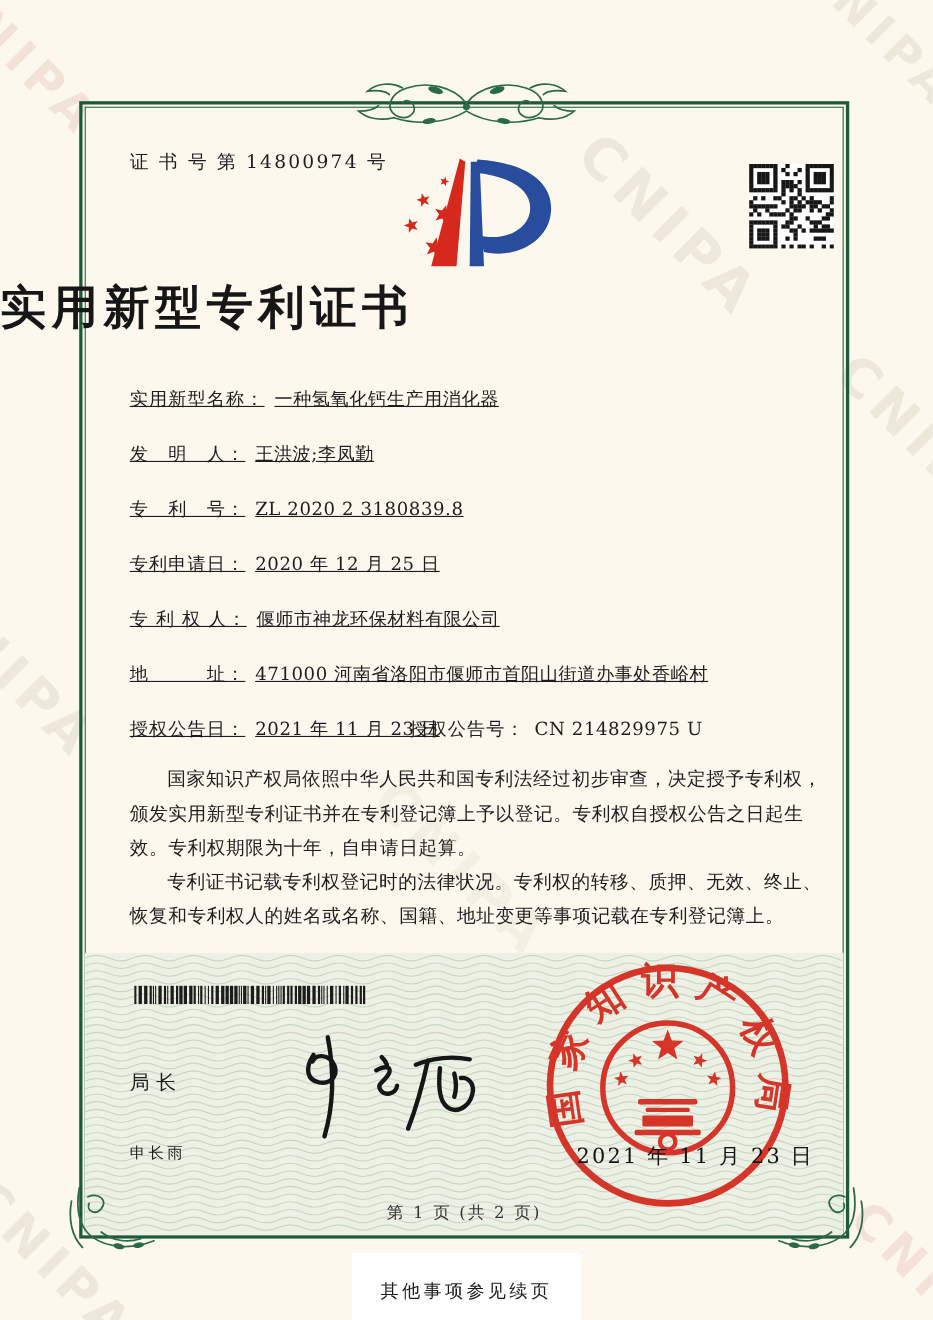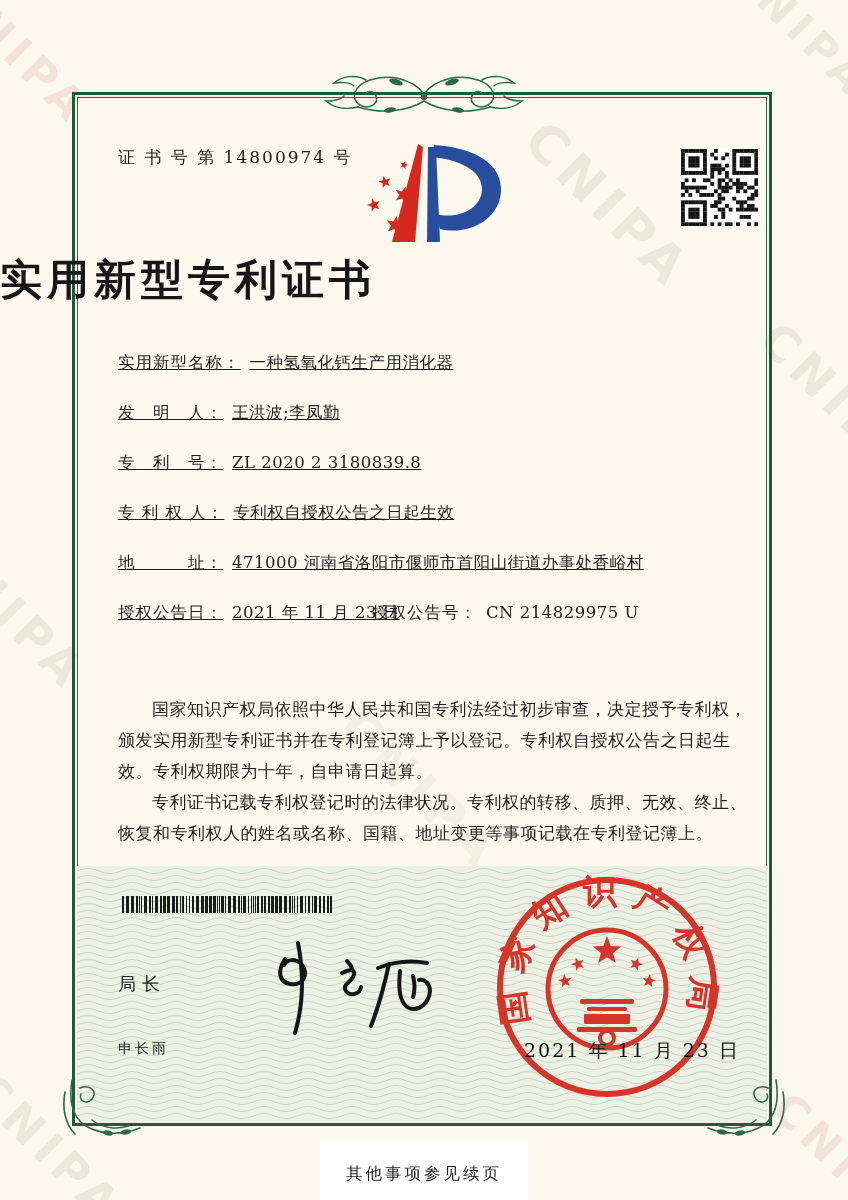--- a/index.html
+++ b/index.html
@@ -14,21 +14,21 @@
   
   .frame{position:absolute;left:72px;top:92px;width:700px;height:1034px;
          border:3px solid #1d5b38;box-sizing:border-box;z-index:1;}
   .frame::after{content:"";position:absolute;inset:2px;border:1px solid #2a6b45;}
   #guilloche{position:absolute;left:77px;top:866px;z-index:1;}
   .orn{position:absolute;z-index:2;}
   #ornTop{left:306px;top:70px;}
   #ornBL{left:58px;top:1078px;}
   #ornBR{left:700px;top:1078px;}
   
-  .cert-no{position:absolute;left:118px;top:146px;font-size:17px;letter-spacing:2px;z-index:2;}
+  .cert-no{position:absolute;left:118px;top:136px;font-size:17px;letter-spacing:2px;z-index:2;}
   #logo{position:absolute;left:338px;top:138px;z-index:2;}
   #qr{position:absolute;left:681px;top:149px;z-index:2;}
   .title{position:absolute;left:0;width:848px;top:252px;margin:0;text-align:left;
          font-size:42px;font-weight:bold;letter-spacing:5px;z-index:2;color:#161616;}
   .fields{position:absolute;left:118px;top:352px;width:620px;z-index:2;font-size:16.5px;}
   .frow{position:relative;height:50px;white-space:nowrap;text-decoration:underline;}
   .lbl{letter-spacing:1px;}
   .val{margin-left:9px;letter-spacing:.5px;}
   .g2{position:absolute;left:254px;top:0;}
   .paras{position:absolute;left:118px;top:694px;width:642px;z-index:2;
@@ -354,21 +354,24 @@
     <div class="frow">
       <span class="lbl">实用新型名称：</span><span class="val">一种氢氧化钙生产用消化器</span>
     </div>
     <div class="frow">
       <span class="lbl">发　明　人：</span><span class="val">王洪波;李凤勤</span>
     </div>
     <div class="frow">
       <span class="lbl">专　利　号：</span><span class="val">ZL 2020 2 3180839.8</span>
     </div>
     <div class="frow">
-      <span class="lbl">专 利 权 人：</span><span class="val">专利权自授权公告之日起生效</span>
+      <span class="lbl">专利申请日：</span><span class="val">2020 年 12 月 25 日</span>
+    </div>
+    <div class="frow">
+      <span class="lbl">专 利 权 人：</span><span class="val">偃师市神龙环保材料有限公司</span>
     </div>
     <div class="frow">
       <span class="lbl">地　　　址：</span><span class="val">471000 河南省洛阳市偃师市首阳山街道办事处香峪村</span>
     </div>
     <div class="frow">
       <span class="lbl">授权公告日：</span><span class="val">2021 年 11 月 23 日</span>
       <span class="g2">
         <span class="lbl">授权公告号：</span><span class="val">CN 214829975 U</span>
       </span>
     </div>
@@ -476,14 +479,15 @@
         <rect x="88" y="127" width="54" height="5" rx="2"></rect>
         <rect x="95" y="135" width="40" height="4" rx="1.5"></rect>
         <rect x="92" y="142" width="46" height="10" rx="1"></rect>
         <rect x="85" y="155" width="60" height="5" rx="1.5"></rect>
       </g>
       <circle cx="115" cy="166" r="7" fill="none" stroke="#d5271b" stroke-width="4"></circle>
     </g>
   </svg>
   <div class="seal-date">2021 年 11 月 23 日</div>
 
+  <div class="page-info">第 1 页 (共 2 页)</div>
   <div class="footer-note">其他事项参见续页</div>
 </div>
 
 </body></html>

